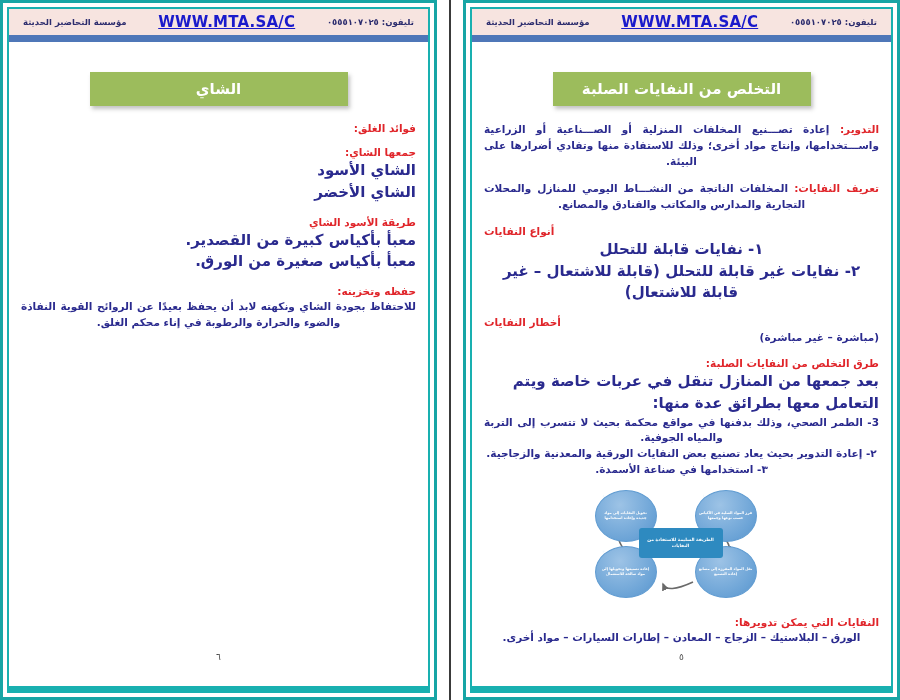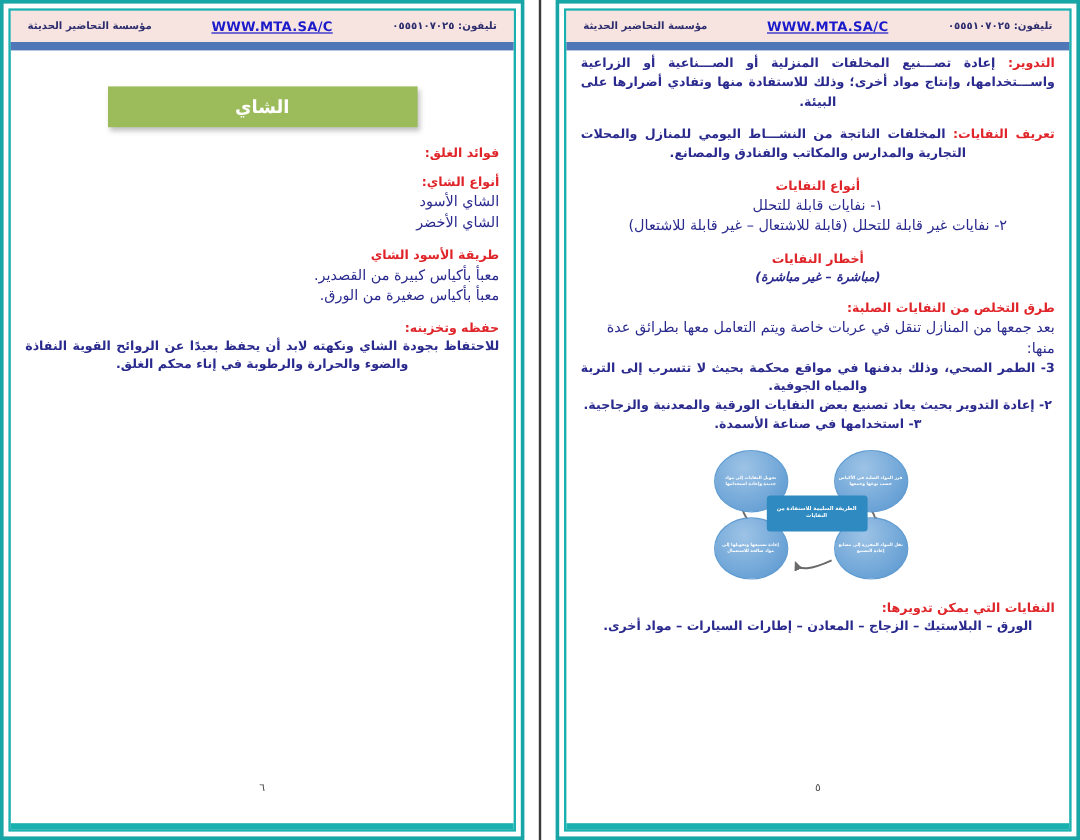--- a/index.html
+++ b/index.html
@@ -61,21 +61,21 @@
     flex: 0 0 auto;
   }
   .doc-header .org {
     color: #2d2d6e;
     font-size: 8.5px;
     font-weight: bold;
     letter-spacing: 0.2px;
   }
   .doc-header .site {
     color: #1a1acb;
-    font-size: 11px;
+    font-size: 15px;
     font-weight: bold;
     text-decoration: underline;
     letter-spacing: 0.2px;
   }
   .doc-header .tel {
     color: #2d2d6e;
     font-size: 8.5px;
     font-weight: bold;
     direction: rtl;
   }
@@ -118,28 +118,28 @@
     text-align: justify;
     text-align-last: center;
     margin: 0;
   }
   .para .lead { font-size: 10.5px; }
 
   .head-red {
     color: #e0252a;
     font-size: 10.5px;
     font-weight: bold;
-    text-align: center;
+    text-align: left;
     margin: 0 0 2px 0;
   }
   .head-red.right { text-align: right; }
   .line-blue {
     color: #2a2a8e;
-    font-size: 12px;
-    font-weight: normal;
+    font-size: 15px;
+    font-weight: bold;
     text-align: center;
     line-height: 1.45;
     margin: 0;
   }
   .line-blue.right { text-align: right; }
   .list-blue {
     list-style: none;
     margin: 0;
     padding: 0;
   }
@@ -148,24 +148,23 @@
     font-size: 10.5px;
     font-weight: bold;
     line-height: 1.5;
     text-align: justify;
     text-align-last: center;
   }
   .sub-note {
     color: #2a2a8e;
     font-size: 10.5px;
     font-weight: bold;
-    text-align: center;
+    text-align: right;
     line-height: 1.45;
     margin: 0;
-    font-style: italic;
   }
 
   
   .diagram {
     position: relative;
     width: 210px;
     height: 112px;
     margin: 10px auto 14px auto;
   }
   .node {
@@ -271,21 +270,21 @@
 
       <div class="title-wrap">
         <div class="title-banner">الشاي</div>
       </div>
 
       <div class="block">
         <p class="head-red right">فوائد الغلق:</p>
       </div>
 
       <div class="block">
-        <p class="head-red right">أنواع الشاي:</p>
+        <p class="head-red right">جمعها الشاي:</p>
         <p class="line-blue right">الشاي الأسود</p>
         <p class="line-blue right">الشاي الأخضر</p>
       </div>
 
       <div class="block">
         <p class="head-red right">طريقة الأسود الشاي</p>
         <p class="line-blue right">معبأ بأكياس كبيرة من القصدير.</p>
         <p class="line-blue right">معبأ بأكياس صغيرة من الورق.</p>
       </div>
 
@@ -310,20 +309,23 @@
 
     <div class="doc-header">
       <span class="org">مؤسسة التحاضير الحديثة</span>
       <span class="site">WWW.MTA.SA/C</span>
       <span class="tel">تليفون: ٠٥٥٥١٠٧٠٢٥</span>
     </div>
     <div class="header-rule"></div>
 
     <div class="page-body">
 
+      <div class="title-wrap">
+        <div class="title-banner">التخلص من النفايات الصلبة</div>
+      </div>
 
       <div class="block">
         <p class="para"><span class="lead">التدوير:</span> <span>إعادة تصـــنيع المخلفات المنزلية أو الصـــناعية أو الزراعية واســـتخدامها، وإنتاج مواد أخرى؛ وذلك للاستفادة منها وتفادي أضرارها على البيئة.</span></p>
       </div>
 
       <div class="block">
         <p class="para"><span class="lead">تعريف النفايات:</span> <span>المخلفات الناتجة من النشـــاط اليومي للمنازل والمحلات التجارية والمدارس والمكاتب والفنادق والمصانع.</span></p>
       </div>
 
       <div class="block">

